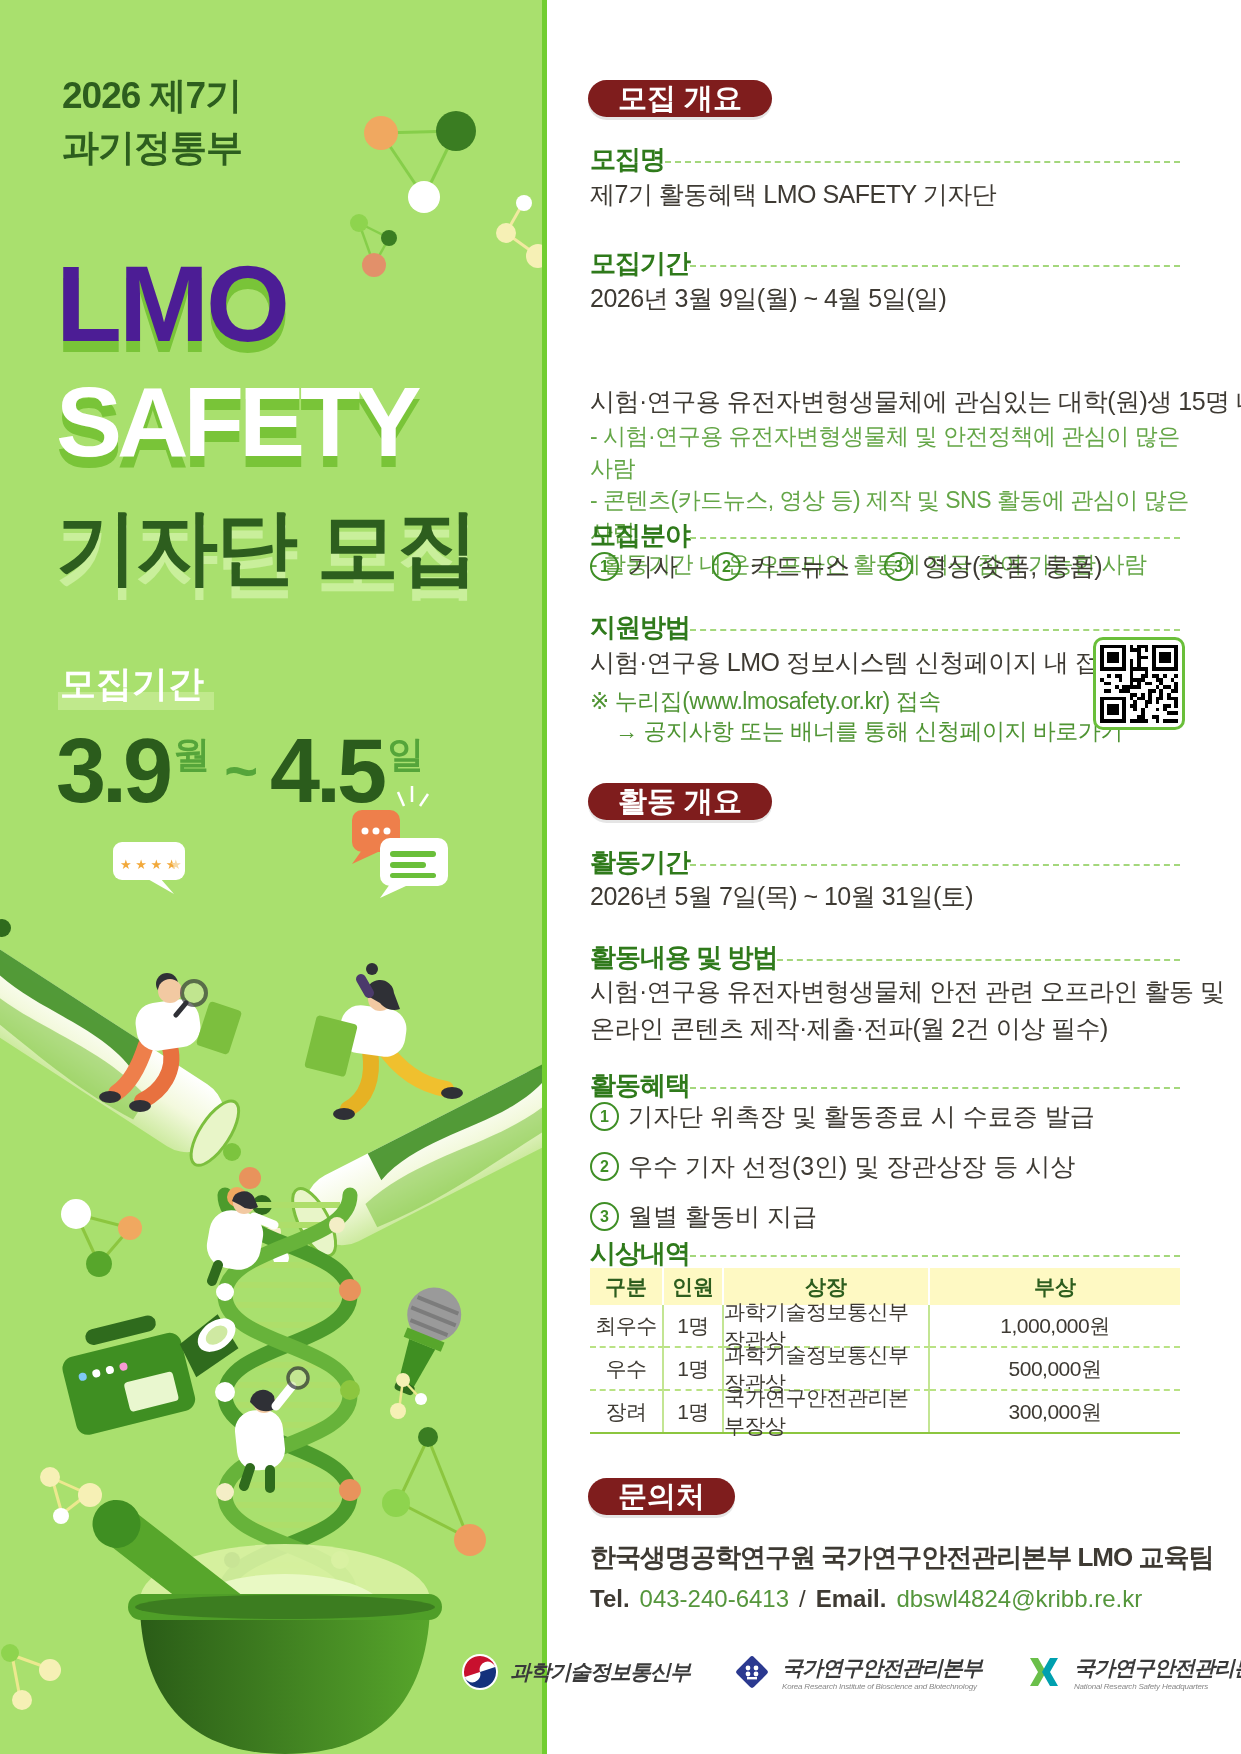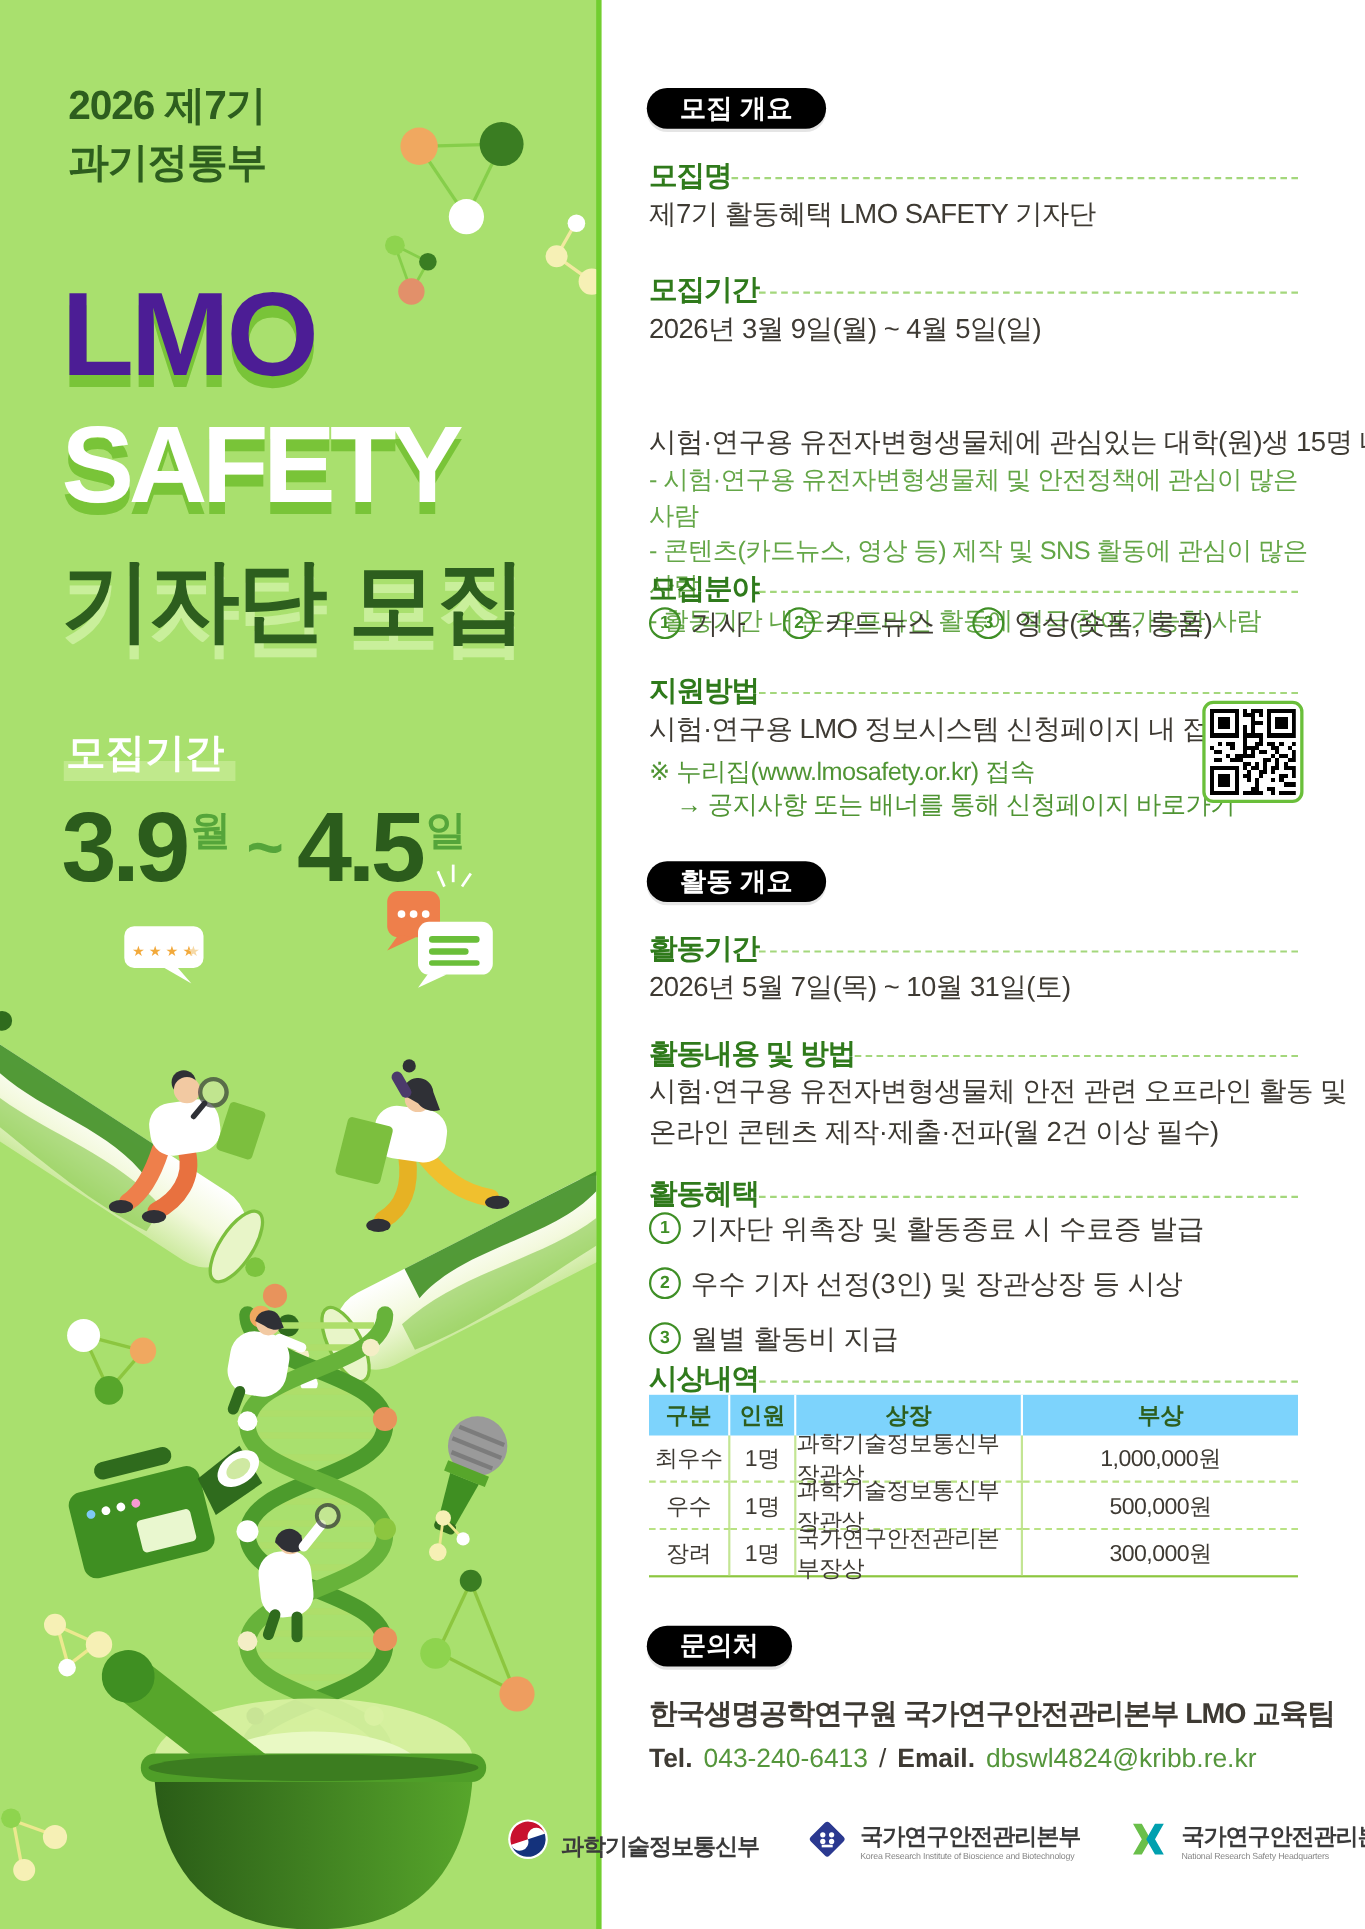--- a/index.html
+++ b/index.html
@@ -24,55 +24,55 @@
   .period-label span{background:linear-gradient(180deg,rgba(0,0,0,0) 62%,#c0e98c 62%);
              padding:0 10px 6px 2px;}
   .period-dates{position:absolute;left:56px;top:726px;display:flex;align-items:flex-start;
              color:#2b5c1c;}
   .period-dates .num{font-size:90px;font-weight:800;letter-spacing:-4px;line-height:1;}
   .period-dates .unit{font-size:37px;font-weight:800;color:#55a53a;margin:4px 4px 0 4px;}
   .period-dates .tilde{font-size:58px;font-weight:800;color:#55a53a;margin:16px 12px 0 10px;line-height:1;}
   
   .right-panel{position:absolute;left:547px;top:0;width:694px;height:1754px;background:#ffffff;}
   .badge{position:absolute;left:41px;height:37px;line-height:37px;padding:0 30px;
-         background:#000000;border-radius:19px;color:#ffffff;font-size:24px;font-weight:700;
+         background:#7f1d1d;border-radius:19px;color:#ffffff;font-size:29px;font-weight:700;
          box-shadow:0 3px 0 rgba(0,0,0,0.10);}
   .label-row{position:absolute;left:43px;width:590px;display:flex;align-items:center;gap:0;}
   .label-row .lbl{font-size:26px;font-weight:800;color:#2f7a1b;letter-spacing:-1px;white-space:nowrap;}
   .label-row .dash{flex:1;border-top:2px dashed #a4d77c;margin-top:4px;}
   .val{position:absolute;left:43px;width:600px;font-size:25px;color:#3e3a33;letter-spacing:-0.5px;white-space:nowrap;}
   .bullets{position:absolute;left:43px;width:600px;font-size:23px;color:#64a647;line-height:32px;letter-spacing:-0.5px;}
   .green-note{position:absolute;left:43px;font-size:23px;color:#4f9433;letter-spacing:-0.5px;white-space:nowrap;}
   .fields-line{position:absolute;left:43px;display:flex;gap:34px;font-size:25px;color:#3e3a33;align-items:center;}
   .field-item,.benefit-item{display:flex;align-items:center;gap:9px;white-space:nowrap;}
   .cnum{display:inline-flex;width:25px;height:25px;border:2px solid #3f8f26;border-radius:50%;
         color:#3f8f26;font-size:16px;font-weight:700;align-items:center;justify-content:center;flex:none;}
   .benefits{position:absolute;left:43px;display:flex;flex-direction:column;gap:17px;font-size:25px;color:#3e3a33;}
   .qr-box{position:absolute;left:546px;top:637px;width:92px;height:93px;background:#ffffff;
           border:3px solid #6abf3a;border-radius:10px;box-sizing:border-box;padding:4px;}
   .qr-box svg{display:block;width:100%;height:100%;}
   
   .award-table{position:absolute;left:43px;top:1268px;width:590px;border-bottom:2px solid #8cc63f;
                display:grid;grid-template-columns:74px 60px 206px 250px;}
-  .award-table .hc{background:#7dd3fc;color:#2d5e1e;font-weight:700;font-size:21px;
+  .award-table .hc{background:#fef9c3;color:#2d5e1e;font-weight:700;font-size:21px;
                height:37px;display:flex;align-items:center;justify-content:center;}
   .award-table .hc:not(:nth-child(4)){border-right:2px solid #ffffff;}
   .award-table .bc{font-size:21px;color:#3e3a33;height:41px;display:flex;align-items:center;justify-content:center;letter-spacing:-0.5px;}
   .award-table .bc.sep{border-right:2px solid #c3e593;}
   .award-table .bc.dashed{border-top:2px dashed #b9e284;}
   
   .contact-org{position:absolute;left:43px;top:1540px;font-size:26px;font-weight:700;color:#3e3a33;letter-spacing:-1px;white-space:nowrap;}
   .contact-tel{position:absolute;left:43px;top:1585px;font-size:24px;display:flex;gap:10px;align-items:flex-start;white-space:nowrap;}
   .contact-tel .k{font-weight:800;color:#3e3a33;}
   .contact-tel .v{color:#55963c;}
   .contact-tel .sep{color:#3e3a33;}
   
   .footer{position:absolute;left:0;top:1652px;width:640px;display:flex;justify-content:center;
           align-items:center;gap:42px;}
-  .logo{display:flex;align-items:flex-end;gap:10px;}
+  .logo{display:flex;align-items:center;gap:10px;font-style:italic;}
   .logo .nm{font-size:21px;font-weight:700;color:#3a3a3a;letter-spacing:-1px;white-space:nowrap;}
   .logo .sub{font-size:8px;color:#888;letter-spacing:-0.2px;white-space:nowrap;}
 </style>
 </head>
 <body>
 
 <div class="poster">
 
   <div class="left-panel">
 

